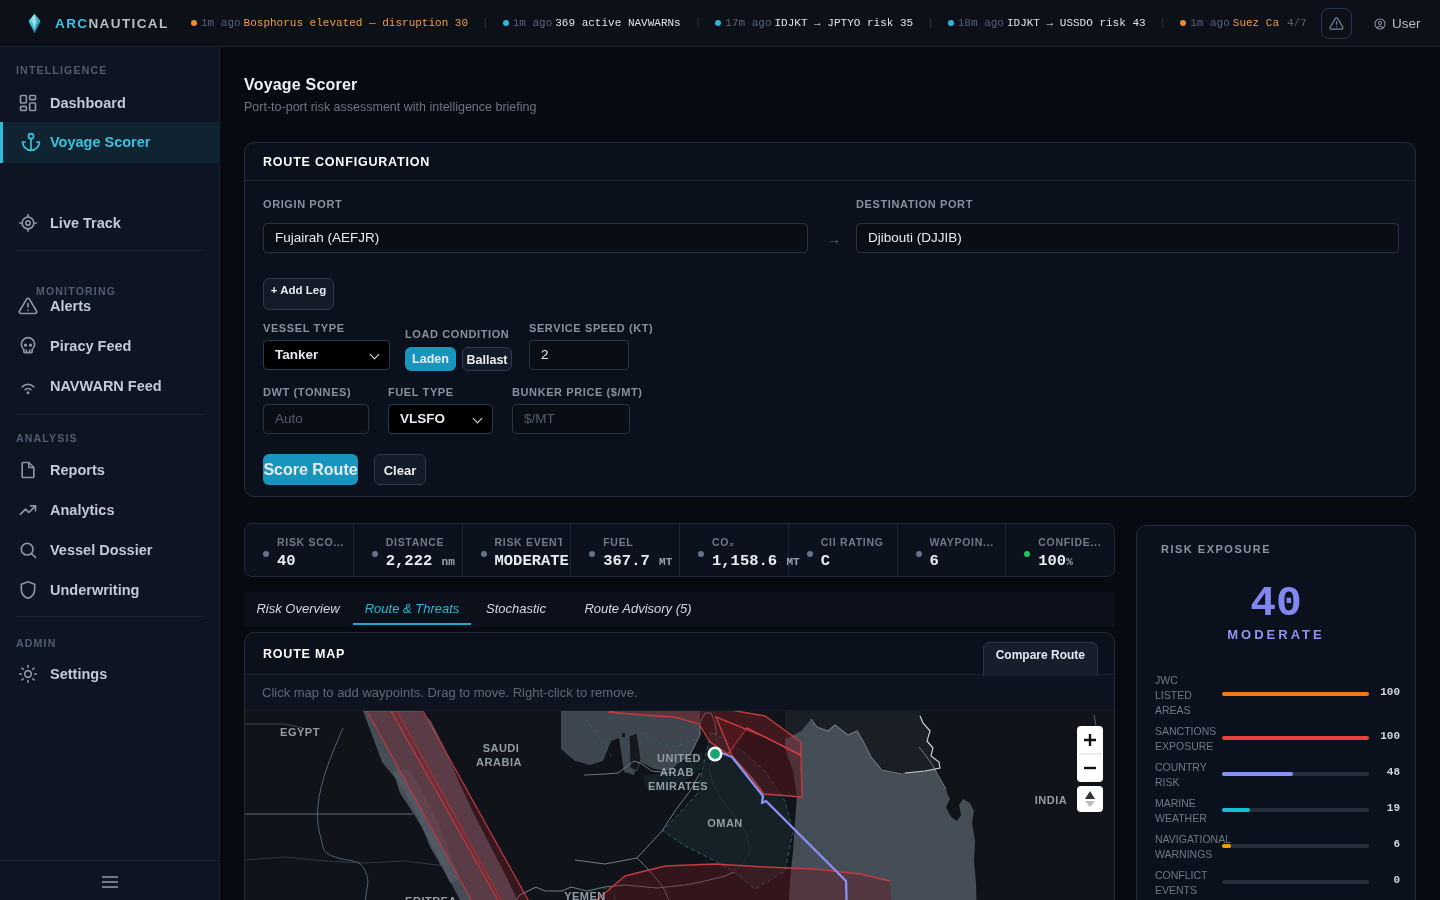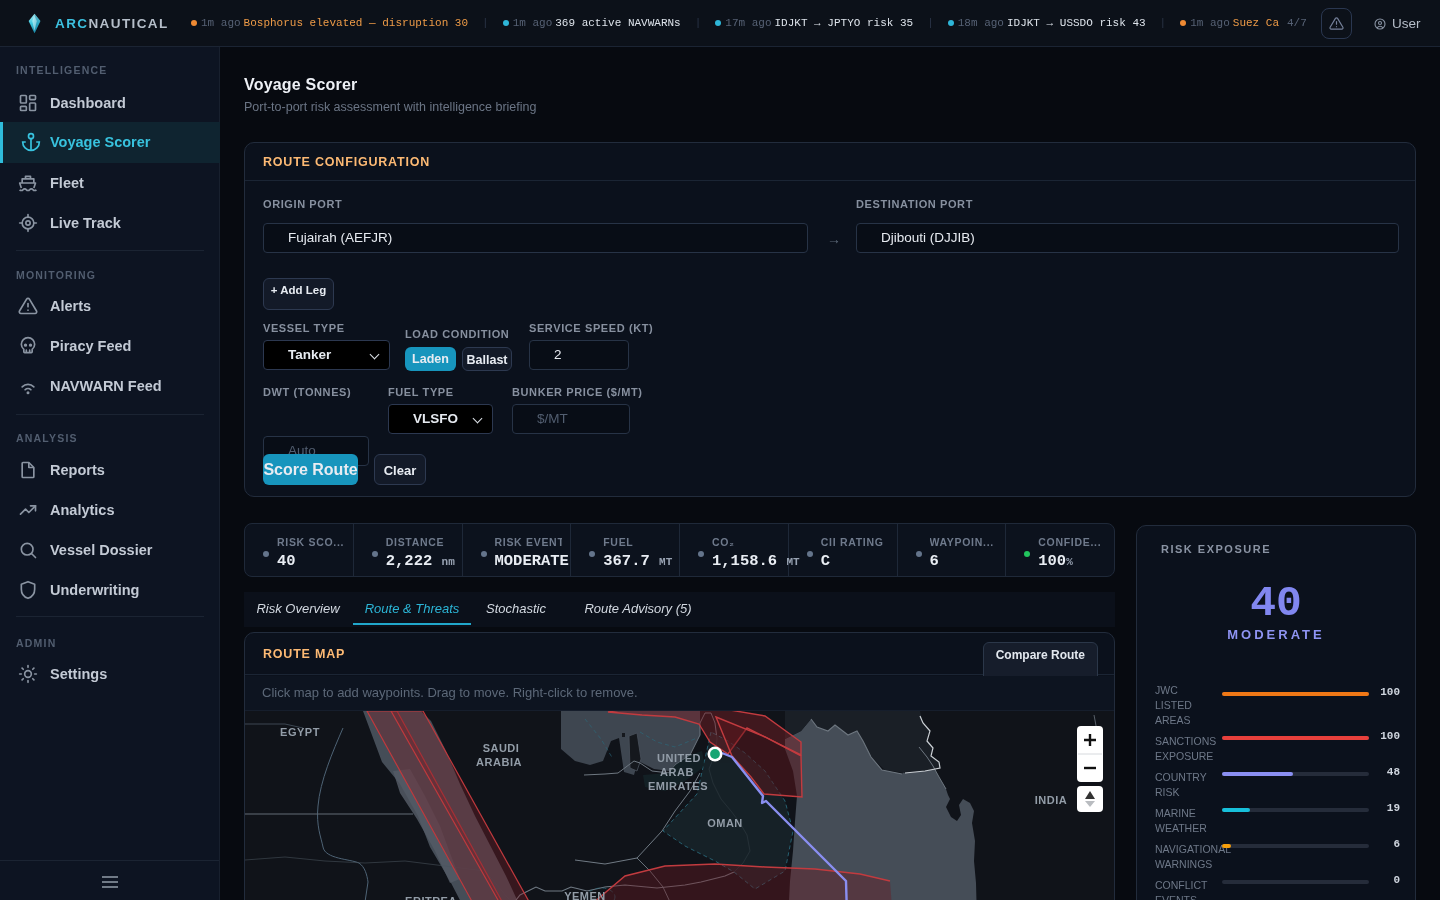--- a/index.html
+++ b/index.html
@@ -27,25 +27,25 @@
   .item.active { background:#0f2430; border-left:3px solid #2fbcdb; }
   .item.active .lb { color:#38c2de; left:47px; }
   .sb-div { position:absolute; left:16px; width:188px; border-top:1px solid #1b2433; }
   .sb-foot { position:absolute; left:0; top:813px; width:219px; height:40px; border-top:1px solid #1b2433; }
 
   
   .h1 { position:absolute; left:244px; top:75px; font-size:16px; line-height:20px; font-weight:bold; color:#eef1f6; letter-spacing:0.2px; }
   .sub { position:absolute; left:244px; top:100px; font-size:12.5px; color:#6b7585; }
 
   .card { position:absolute; background:#0b111c; border:1px solid #222c3c; border-radius:10px; }
-  .card-h { height:38px; border-bottom:1px solid #1b2534; line-height:38px; padding-left:18px; font-size:12.5px; font-weight:bold; letter-spacing:0.8px; color:#fdba74; }
+  .card-h { height:38px; border-bottom:1px solid #1b2534; line-height:38px; padding-left:18px; font-size:12.5px; font-weight:bold; letter-spacing:0.8px; color:#ffffff; }
 
   .cfg { left:244px; top:142px; width:1172px; height:355px; }
   .lab { position:absolute; font-size:11px; font-weight:bold; letter-spacing:0.6px; color:#87909f; }
-  .inp { position:absolute; background:#080d16; border:1px solid #273346; border-radius:4px; height:30px; line-height:28px; padding-left:24px; font-size:13.5px; color:#e6eaf0; }
+  .inp { position:absolute; background:#080d16; border:1px solid #273346; border-radius:4px; height:30px; line-height:28px; padding-left:11px; font-size:13.5px; color:#e6eaf0; }
   .ph { color:#525e70; }
   .sel { background:#000000; border:1px solid #2c3850; font-weight:700;}
   .sel:after { content:""; position:absolute; right:11px; top:10px; width:6px; height:6px; border-right:1.6px solid #dfe4ea; border-bottom:1.6px solid #dfe4ea; transform:rotate(45deg); }
   .btn { position:absolute; border-radius:6px; font-weight:bold; text-align:center; color:#e8ecf2; background:#131a28; border:1px solid #2d3950; }
   .btn.cy { background:#1795bd; border:none; }
   .arrow { position:absolute; color:#5c6878; font-size:16px; }
 
   
   .stats { left:244px; top:523px; width:871px; height:54px; background:#0c121d; border:1px solid #1f2939; border-radius:8px; display:flex;justify-content:center; }
   .stat { position:relative; flex:1; border-right:1px solid #1e2838; }
@@ -66,21 +66,21 @@
   .cmp-btn { position:absolute; right:16px; top:9px; height:40px; line-height:24px; padding:0 12px; background:#161d2b; border:1px solid #2b3749; border-radius:6px; font-size:12px; font-weight:bold; color:#e3e8ef; }
   .hint { position:absolute; left:0; top:43px; width:869px; height:35px; background:#0d1420; border-bottom:1px solid #161e2c; line-height:33px; padding-left:17px; font-size:13px; color:#5c6878; }
   .mapwrap { position:absolute; left:0; top:78px; width:869px; height:520px; background:#101319; }
 
   
   .riskcard { left:1136px; top:525px; width:280px; height:600px; }
   .rk-title { position:absolute; left:24px; top:17px; font-size:11px; font-weight:bold; letter-spacing:1.5px; color:#8a93a3; }
   .rk-score { position:absolute; left:0; top:53px; width:278px; text-align:center; font-family:"Liberation Mono", monospace; font-size:43px; font-weight:bold; color:#8187f0; letter-spacing:0px;}
   .rk-band { position:absolute; left:0; top:101px; width:278px; text-align:center; font-size:13px; font-weight:bold; letter-spacing:3px; color:#8f94f3; }
   .rk-row { position:absolute; left:18px; width:242px; }
-  .rk-lab { position:absolute; left:0; top:11px; width:62px; font-size:10.5px; color:#6e7888; line-height:15px; }
+  .rk-lab { position:absolute; left:0; top:1px; width:62px; font-size:10.5px; color:#6e7888; line-height:15px; }
   .rk-bar { position:absolute; left:67px; width:147px; height:4px; border-radius:2px; background:#252c3a; }
   .rk-fill { height:4px; border-radius:2px; }
   .rk-val { position:absolute; right:-3px; width:40px; text-align:right; font-family:"Liberation Mono", monospace; font-size:11px; font-weight:bold; color:#cfd5de; }
 </style>
 </head>
 <body>
 
 <div class="topbar">
   <svg class="logo-wrap" width="17" height="23" viewBox="0 0 26 32" style="left:26px;top:12px;">
     <defs>
@@ -125,42 +125,33 @@
     <div class="lb">Dashboard</div>
   </div>
   <div class="item active" style="top:75px;height:41px;">
     <svg class="ic" viewBox="0 0 24 24" fill="none" stroke="#38c2de" stroke-width="2" stroke-linecap="round">
         <circle cx="12" cy="5" r="3"></circle>
         <line x1="12" y1="8" x2="12" y2="21"></line>
         <path d="M5 12H2a10 10 0 0 0 20 0h-3"></path>
       </svg>
     <div class="lb">Voyage Scorer</div>
   </div>
-  <div class="item" style="top:116px;">
-    <svg class="ic" viewBox="0 0 24 24" fill="none" stroke="#8a94a2" stroke-width="2" stroke-linejoin="round">
-        <path d="M2 20a2.4 2.4 0 0 0 2 1 2.4 2.4 0 0 0 2-1 2.4 2.4 0 0 1 2-1 2.4 2.4 0 0 1 2 1 2.4 2.4 0 0 0 2 1 2.4 2.4 0 0 0 2-1 2.4 2.4 0 0 1 2-1 2.4 2.4 0 0 1 2 1 2.4 2.4 0 0 0 2 1 2.4 2.4 0 0 0 2-1"></path>
-        <path d="M4 18 2 12h19l-2 6"></path>
-        <path d="M5 12V7h14v5"></path>
-        <path d="M9 7V4h6v3"></path>
-      </svg>
-    <div class="lb">Fleet</div>
-  </div>
   <div class="item" style="top:156px;">
     <svg class="ic" viewBox="0 0 24 24" fill="none" stroke="#8a94a2" stroke-width="2" stroke-linecap="round">
         <line x1="12" y1="2" x2="12" y2="5"></line>
         <line x1="12" y1="19" x2="12" y2="22"></line>
         <line x1="2" y1="12" x2="5" y2="12"></line>
         <line x1="19" y1="12" x2="22" y2="12"></line>
         <circle cx="12" cy="12" r="7"></circle>
         <circle cx="12" cy="12" r="2.6"></circle>
       </svg>
     <div class="lb">Live Track</div>
   </div>
   <div class="sb-div" style="top:203px;"></div>
-  <div class="sec" style="top:222px;">MONITORING</div>
+  <div class="sec" style="top:238px;margin-left:20px;">MONITORING</div>
   <div class="item" style="top:239px;">
     <svg class="ic" viewBox="0 0 24 24" fill="none" stroke="#8a94a2" stroke-width="2" stroke-linecap="round" stroke-linejoin="round">
         <path d="M10.3 3.8 1.8 18a2 2 0 0 0 1.7 3h17a2 2 0 0 0 1.7-3L13.7 3.8a2 2 0 0 0-3.4 0z"></path>
         <line x1="12" y1="9" x2="12" y2="13"></line>
         <line x1="12" y1="17" x2="12.01" y2="17"></line>
       </svg>
     <div class="lb">Alerts</div>
   </div>
   <div class="item" style="top:279px;">
     <svg class="ic" viewBox="0 0 24 24" fill="none" stroke="#8a94a2" stroke-width="2" stroke-linecap="round" stroke-linejoin="round">
@@ -249,21 +240,21 @@
 
   <div class="lab" style="left:18px; top:179px;">VESSEL TYPE</div>
   <div class="inp sel" style="left:18px; top:197px; width:127px;">Tanker</div>
   <div class="lab" style="left:160px; top:185px;">LOAD CONDITION</div>
   <div class="btn cy" style="left:160px; top:204px; width:51px; height:24px; line-height:24px; font-size:12.5px;">Laden</div>
   <div class="btn" style="left:217px; top:204px; width:50px; height:24px; line-height:24px; font-size:12.5px;">Ballast</div>
   <div class="lab" style="left:284px; top:179px;">SERVICE SPEED (KT)</div>
   <div class="inp" style="left:284px; top:197px; width:100px;">2</div>
 
   <div class="lab" style="left:18px; top:243px;">DWT (TONNES)</div>
-  <div class="inp ph" style="left:18px; top:261px; width:106px;margin-top:32px;">Auto</div>
+  <div class="inp ph" style="left:18px; top:261px; width:106px;">Auto</div>
   <div class="lab" style="left:143px; top:243px;">FUEL TYPE</div>
   <div class="inp sel" style="left:143px; top:261px; width:105px;">VLSFO</div>
   <div class="lab" style="left:267px; top:243px;">BUNKER PRICE ($/MT)</div>
   <div class="inp ph" style="left:267px; top:261px; width:118px;">$/MT</div>
 
   <div class="btn cy" style="left:18px; top:311px; width:95px; height:31px; line-height:31px; font-size:16px;">Score Route</div>
   <div class="btn" style="left:129px; top:311px; width:52px; height:31px; line-height:31px; font-size:13px;">Clear</div>
 </div>
 
 <div class="card stats">

